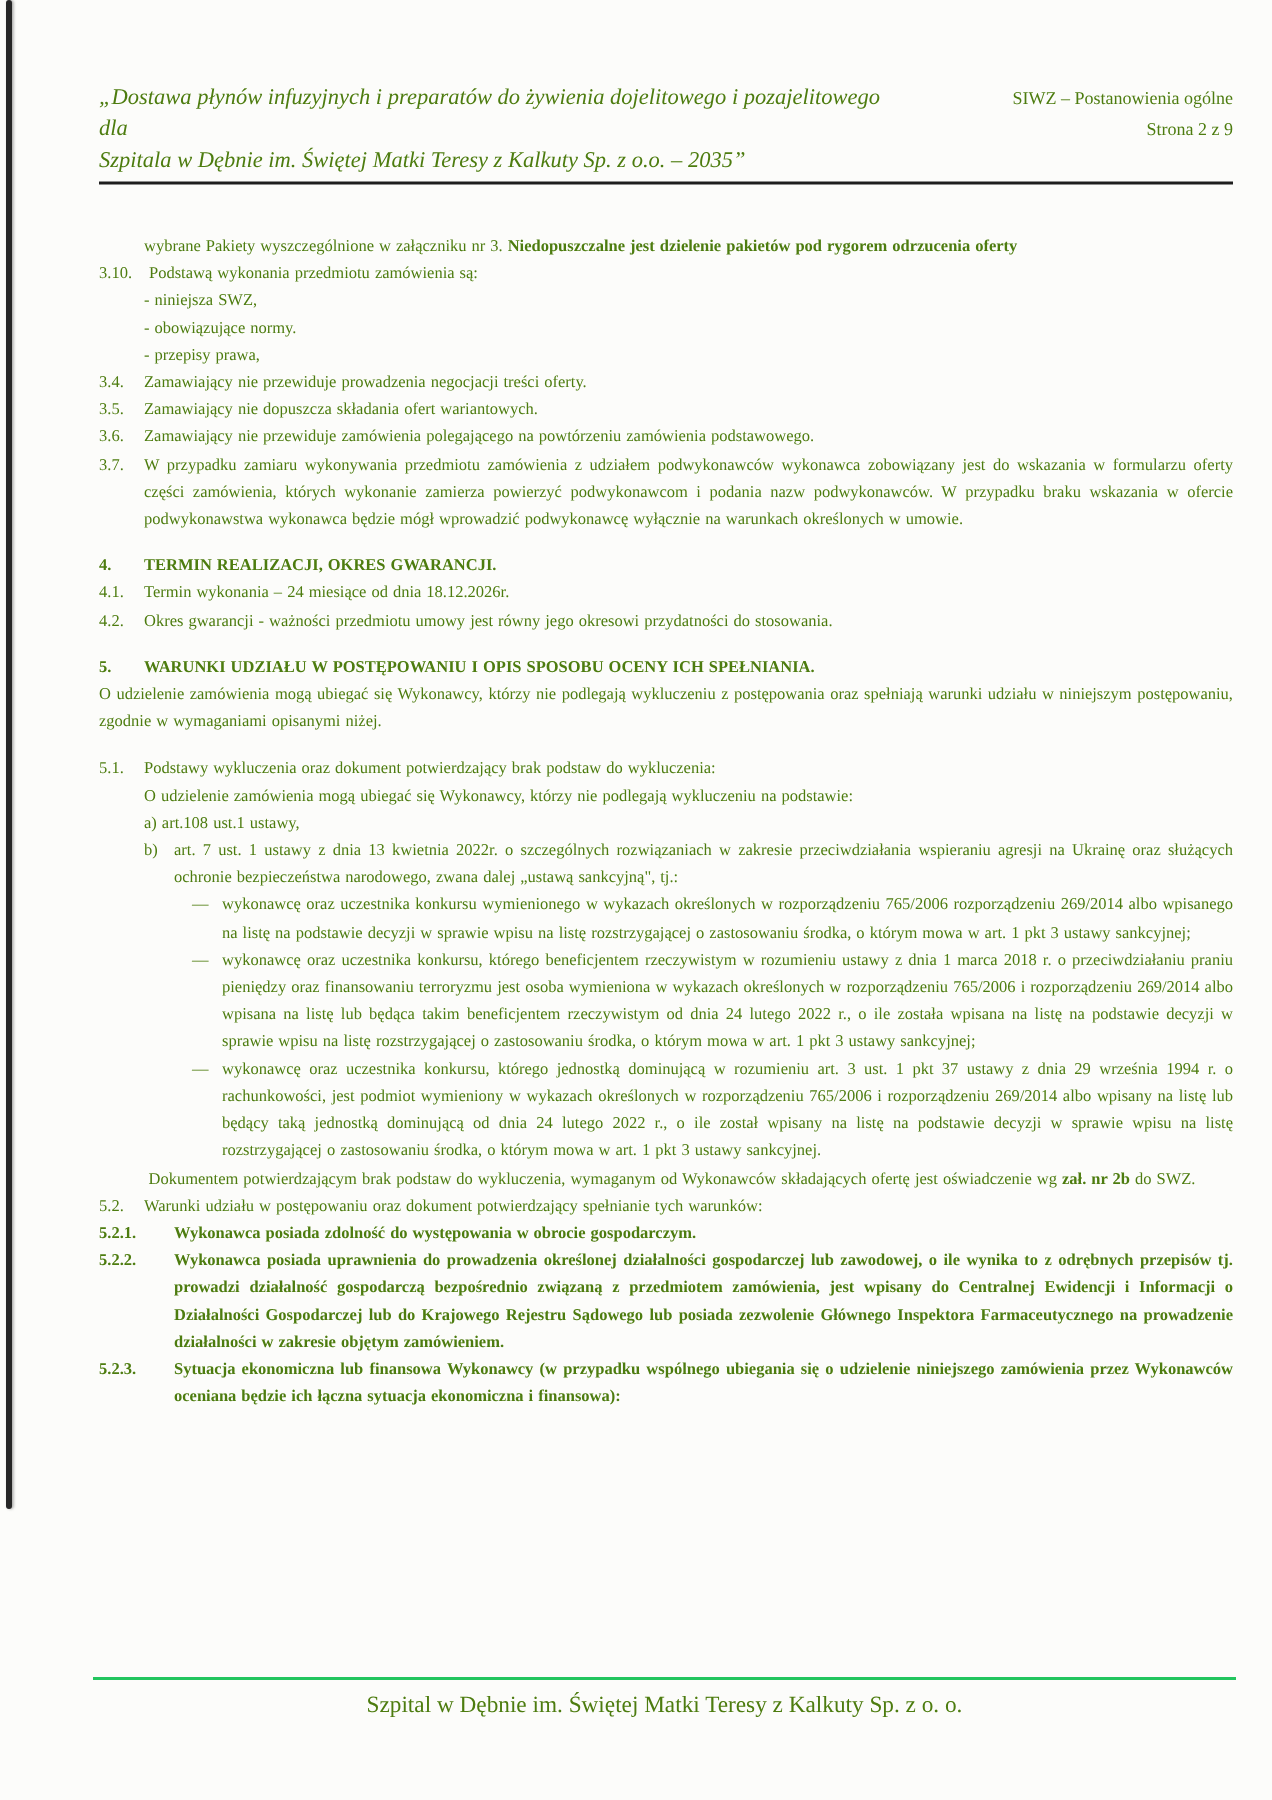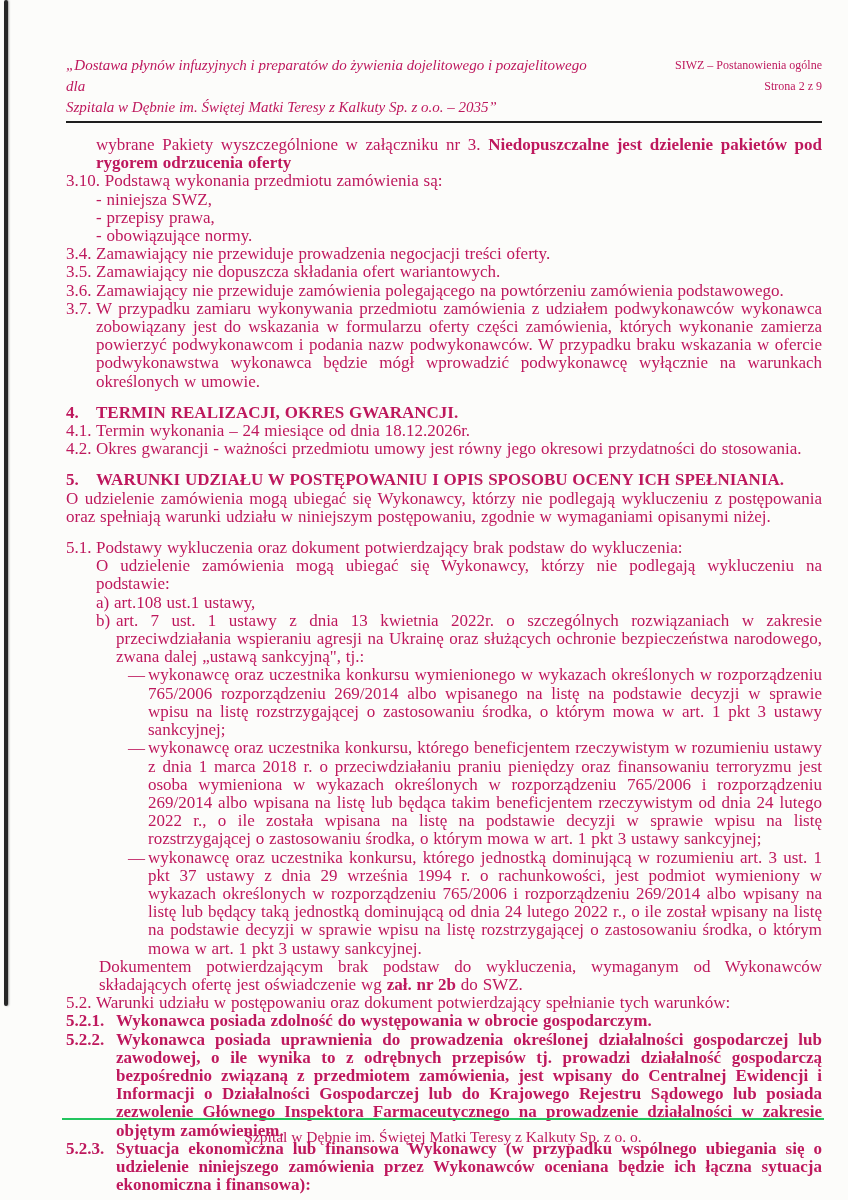--- a/index.html
+++ b/index.html
@@ -2,43 +2,43 @@
 <html lang="pl"><head>
 <meta charset="utf-8">
 <style>
   html,body{margin:0;padding:0;background:#9a9a9a;}
   .page{
     position:relative;
     width:848px;height:1200px;
     margin:0 auto;
     background:#fcfcfa;
     font-family:"Liberation Serif","DejaVu Serif",serif;
-    color:#be185d;
+    color:#4d7c0f;
     overflow:hidden;
   }
   .scan-edge{
     position:absolute;left:4px;top:0;width:4px;height:1006px;
     background:#262626;border-radius:2px;
     box-shadow:1px 0 2px rgba(0,0,0,.35);
   }
   .header{
     display:flex;justify-content:space-between;align-items:flex-start;
     margin:0 26px 0 66px;
     padding-top:55px;padding-bottom:3px;
     border-bottom:2px solid #1e1e1e;
   }
   .header-left{
     font-style:italic;font-size:15px;line-height:21px;max-width:540px;
   }
   .header-right{
     text-align:right;font-size:12px;line-height:21px;white-space:nowrap;
   }
   .body{
-    margin:13px 26px 0 66px;
-    font-size:17px;line-height:18.2px;
+    margin:32px 26px 0 66px;
+    font-size:11px;line-height:18.2px;
     word-spacing:0.6px;
   }
   .p{margin:0;text-align:justify;}
   .b{font-weight:bold;}
   .label{display:inline-block;text-indent:0;}
   .cont{margin-left:30px;}
   .item{padding-left:30px;text-indent:-30px;}
   .item .label{min-width:30px;}
   .heading{font-weight:bold;padding-left:30px;text-indent:-30px;}
   .heading .label{min-width:30px;}
@@ -73,22 +73,22 @@
     <div class="header-right">
       <div>SIWZ – Postanowienia ogólne</div>
       <div>Strona 2 z 9</div>
     </div>
   </div>
 
   <div class="body">
       <p class="p cont"><span>wybrane Pakiety wyszczególnione w załączniku nr 3. </span><span class="b">Niedopuszczalne jest dzielenie pakietów pod rygorem odrzucenia oferty</span></p>
       <p class="p item"><span class="label">3.10.</span><span> Podstawą wykonania przedmiotu zamówienia są:</span></p>
       <p class="p sub"><span>- niniejsza SWZ,</span></p>
+      <p class="p sub"><span>- obowiązujące normy.</span></p>
       <p class="p sub"><span>- przepisy prawa,</span></p>
-      <p class="p sub"><span>- obowiązujące normy.</span></p>
       <p class="p item"><span class="label">3.4.</span><span>Zamawiający nie przewiduje prowadzenia negocjacji treści oferty.</span></p>
       <p class="p item"><span class="label">3.5.</span><span>Zamawiający nie dopuszcza składania ofert wariantowych.</span></p>
       <p class="p item"><span class="label">3.6.</span><span>Zamawiający nie przewiduje zamówienia polegającego na powtórzeniu zamówienia podstawowego.</span></p>
       <p class="p item"><span class="label">3.7.</span><span>W przypadku zamiaru wykonywania przedmiotu zamówienia z udziałem podwykonawców wykonawca zobowiązany jest do wskazania w formularzu oferty części zamówienia, których wykonanie zamierza powierzyć podwykonawcom i podania nazw podwykonawców. W przypadku braku wskazania w ofercie podwykonawstwa wykonawca będzie mógł wprowadzić podwykonawcę wyłącznie na warunkach określonych w umowie.</span></p>
       <p class="p heading mt"><span class="label">4.</span><span>TERMIN REALIZACJI, OKRES GWARANCJI.</span></p>
       <p class="p item"><span class="label">4.1.</span><span>Termin wykonania – 24 miesiące od dnia 18.12.2026r.</span></p>
       <p class="p item"><span class="label">4.2.</span><span>Okres gwarancji - ważności przedmiotu umowy jest równy jego okresowi przydatności do stosowania.</span></p>
       <p class="p heading mt"><span class="label">5.</span><span>WARUNKI UDZIAŁU W POSTĘPOWANIU I OPIS SPOSOBU OCENY ICH SPEŁNIANIA.</span></p>
       <p class="p plain"><span>O udzielenie zamówienia mogą ubiegać się Wykonawcy, którzy nie podlegają wykluczeniu z postępowania oraz spełniają warunki udziału w niniejszym postępowaniu, zgodnie w wymaganiami opisanymi niżej.</span></p>
       <p class="p item mt"><span class="label">5.1.</span><span>Podstawy wykluczenia oraz dokument potwierdzający brak podstaw do wykluczenia:</span></p>

